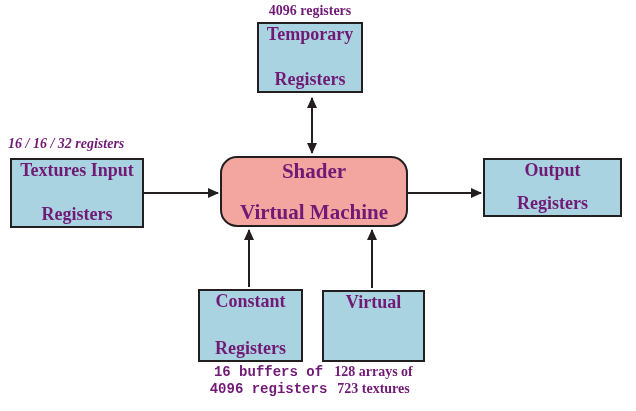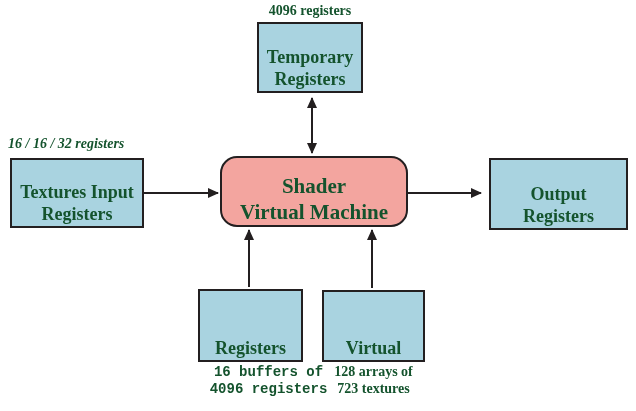--- a/index.html
+++ b/index.html
@@ -6,40 +6,40 @@
     margin: 0;
     padding: 0;
     background: #ffffff;
   }
   #canvas {
     position: relative;
     width: 636px;
     height: 411px;
     background: #ffffff;
     font-family: "Liberation Serif", "DejaVu Serif", serif;
-    color: #14532d;
+    color: #701a75;
     overflow: hidden;
   }
   #arrows {
     position: absolute;
     left: 0;
     top: 0;
     width: 636px;
     height: 411px;
     pointer-events: none;
   }
   .node {
     position: absolute;
     box-sizing: border-box;
     border: 2px solid #231f20;
     background: #a9d3e0;
     display: flex;
     flex-direction: column;
     align-items: center;
-    justify-content: flex-end;
+    justify-content: space-between;
     text-align: center;
     font-weight: bold;
     font-size: 18px;
     line-height: 1.22;
   }
   .node.vm {
     background: #f3a59f;
     border-radius: 17px;
     font-size: 21px;
     line-height: 1.25;
@@ -48,21 +48,21 @@
     position: absolute;
     font-weight: bold;
     font-size: 14px;
     line-height: 1.2;
     white-space: nowrap;
   }
   .lbl.center { text-align: center; }
   #tempbox      { left: 257px; top: 22px;  width: 106px; height: 71px; }
   #varyingbox   { left: 10px;  top: 158px; width: 134px; height: 70px; }
   #vmbox        { left: 220px; top: 156px; width: 188px; height: 71px; }
-  #outputbox    { left: 483px; top: 158px; width: 139px; height: 72px; margin-left: 6px; }
+  #outputbox    { left: 483px; top: 158px; width: 139px; height: 59px; }
   #constantbox  { left: 198px; top: 289px; width: 105px; height: 73px; }
   #texturesbox  { left: 322px; top: 290px; width: 103px; height: 72px; }
   #lbl-temp     { left: 245px; top: 3px;   width: 130px; }
   #lbl-varying  { left: 8px;   top: 136px; width: 150px; font-style: italic; }
   #lbl-output   { left: 481px; top: 136px; width: 143px; }
   #cap-constant { left: 201px; top: 364px; width: 135px; font-family: Liberation Mono, monospace; }
   #cap-textures { left: 308px; top: 364px; width: 131px; }
 </style>
 </head>
 <body>
@@ -104,20 +104,21 @@
     <div>Virtual Machine</div>
   </div>
 
 
   <div class="node" id="outputbox">
     <div>Output</div>
     <div>Registers</div>
   </div>
 
   <div class="node" id="constantbox">
+    <div>Constant</div>
     <div>Registers</div>
   </div>
 
   <div class="lbl center" id="cap-constant">
     <div>16 buffers of</div>
     <div>4096 registers</div>
   </div>
 
   <div class="node" id="texturesbox">
     <div>Virtual</div>

